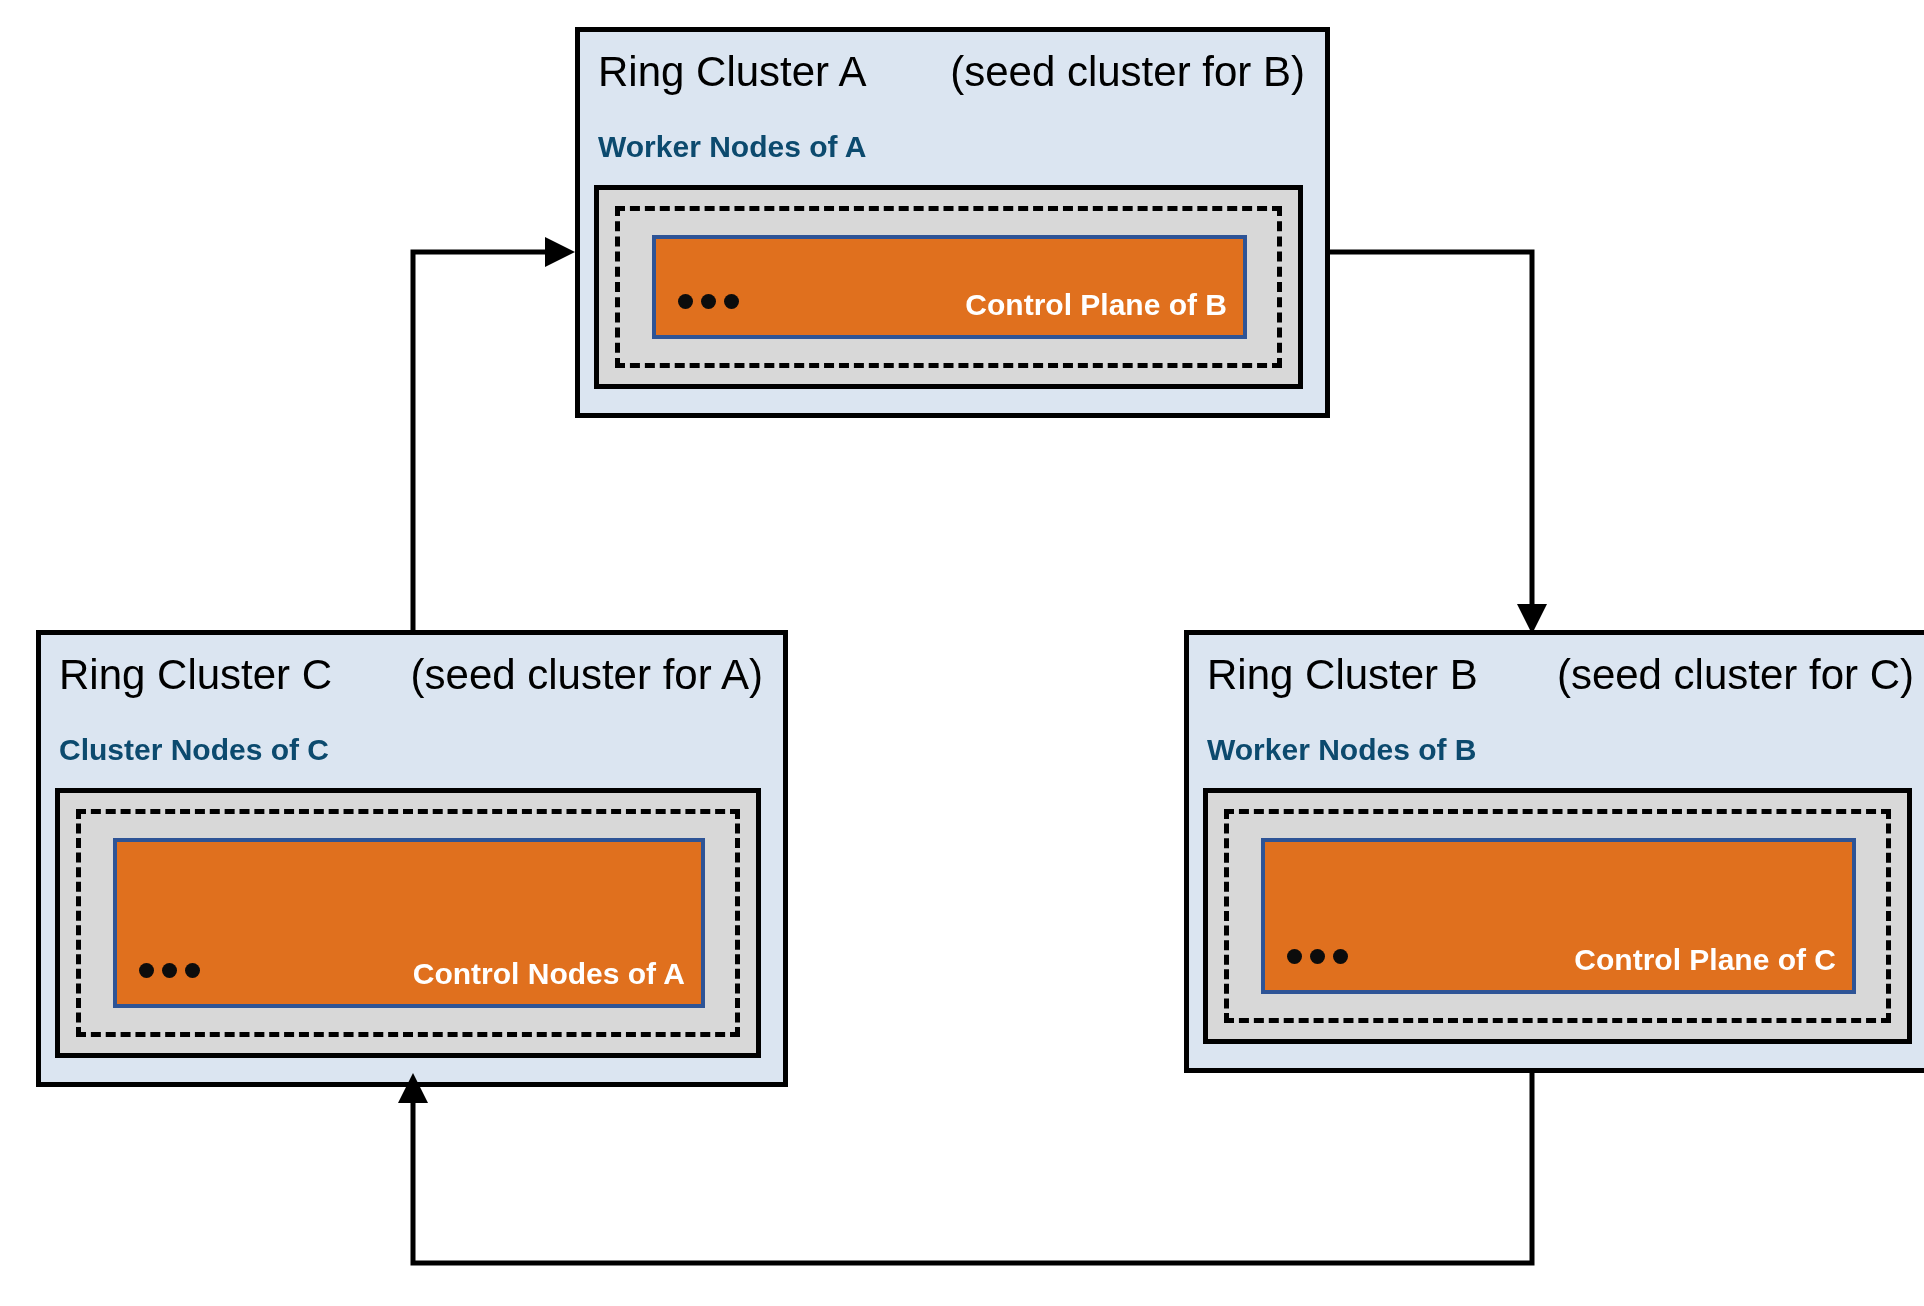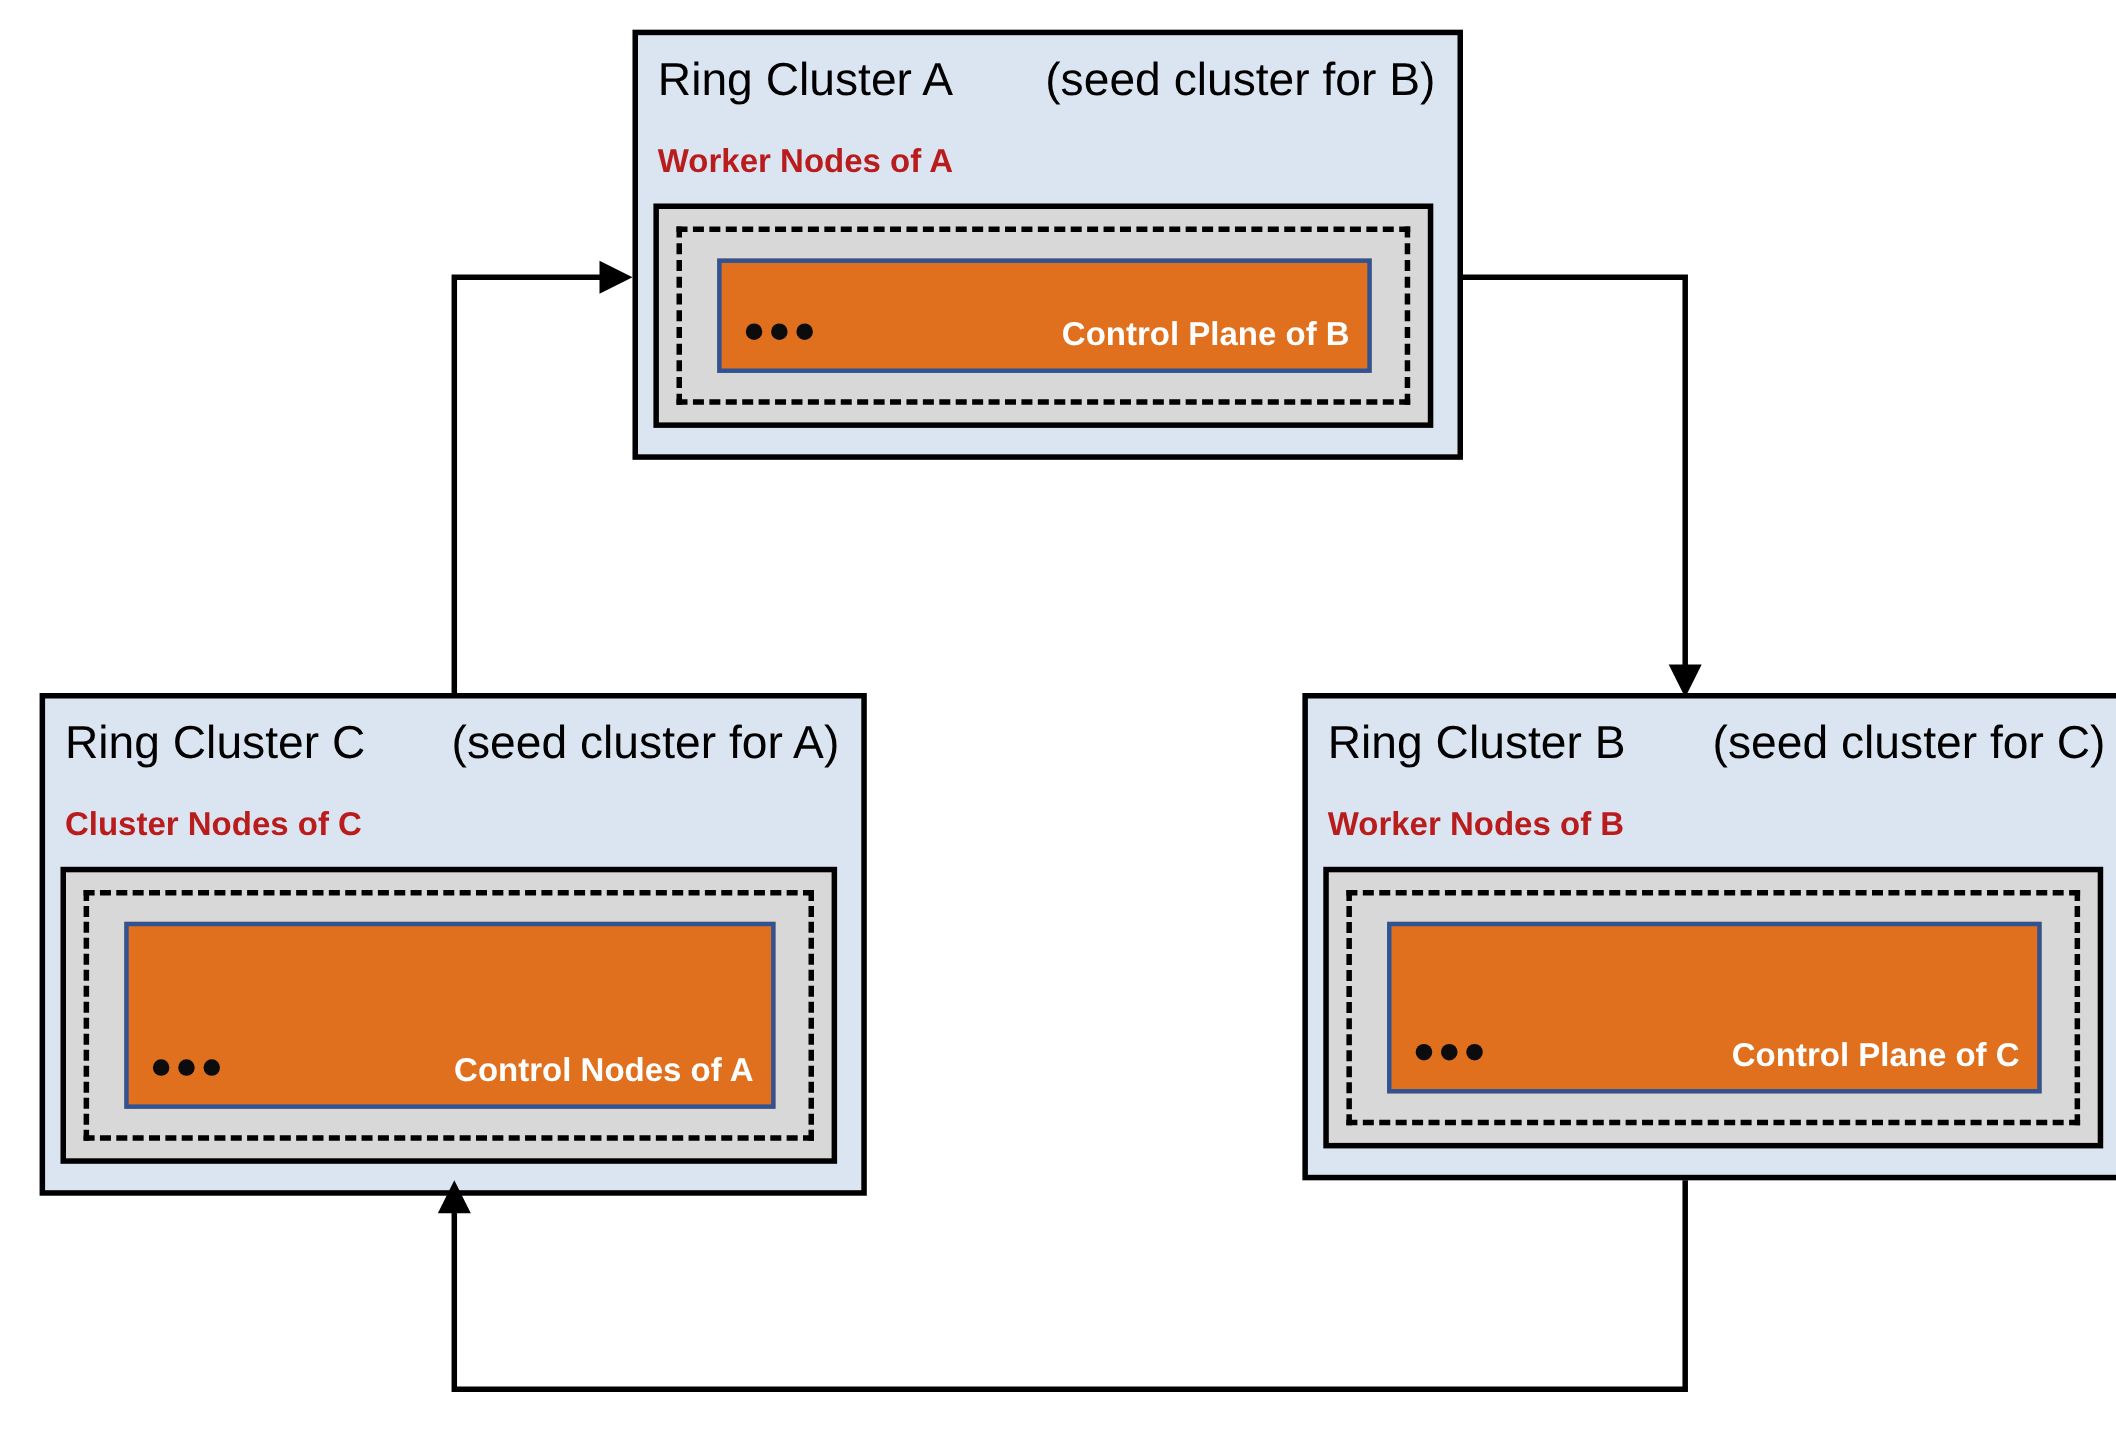--- a/index.html
+++ b/index.html
@@ -36,21 +36,21 @@
     font-size: 42px;
     line-height: 1.15;
     color: #000;
     white-space: nowrap;
   }
   .worker-label {
     position: absolute;
     top: 98px; left: 18px;
     font-size: 30px;
     font-weight: 700;
-    color: #b91c1c;
+    color: #0c4a6e;
   }
 
   .node-pool {
     position: absolute;
     top: 153px; left: 14px; right: 22px; bottom: 24px;
     background: var(--pool-bg, #D8D8D8);
     border: 5px solid var(--line, #000);
     box-sizing: border-box;
   }
   .dashed-zone {

